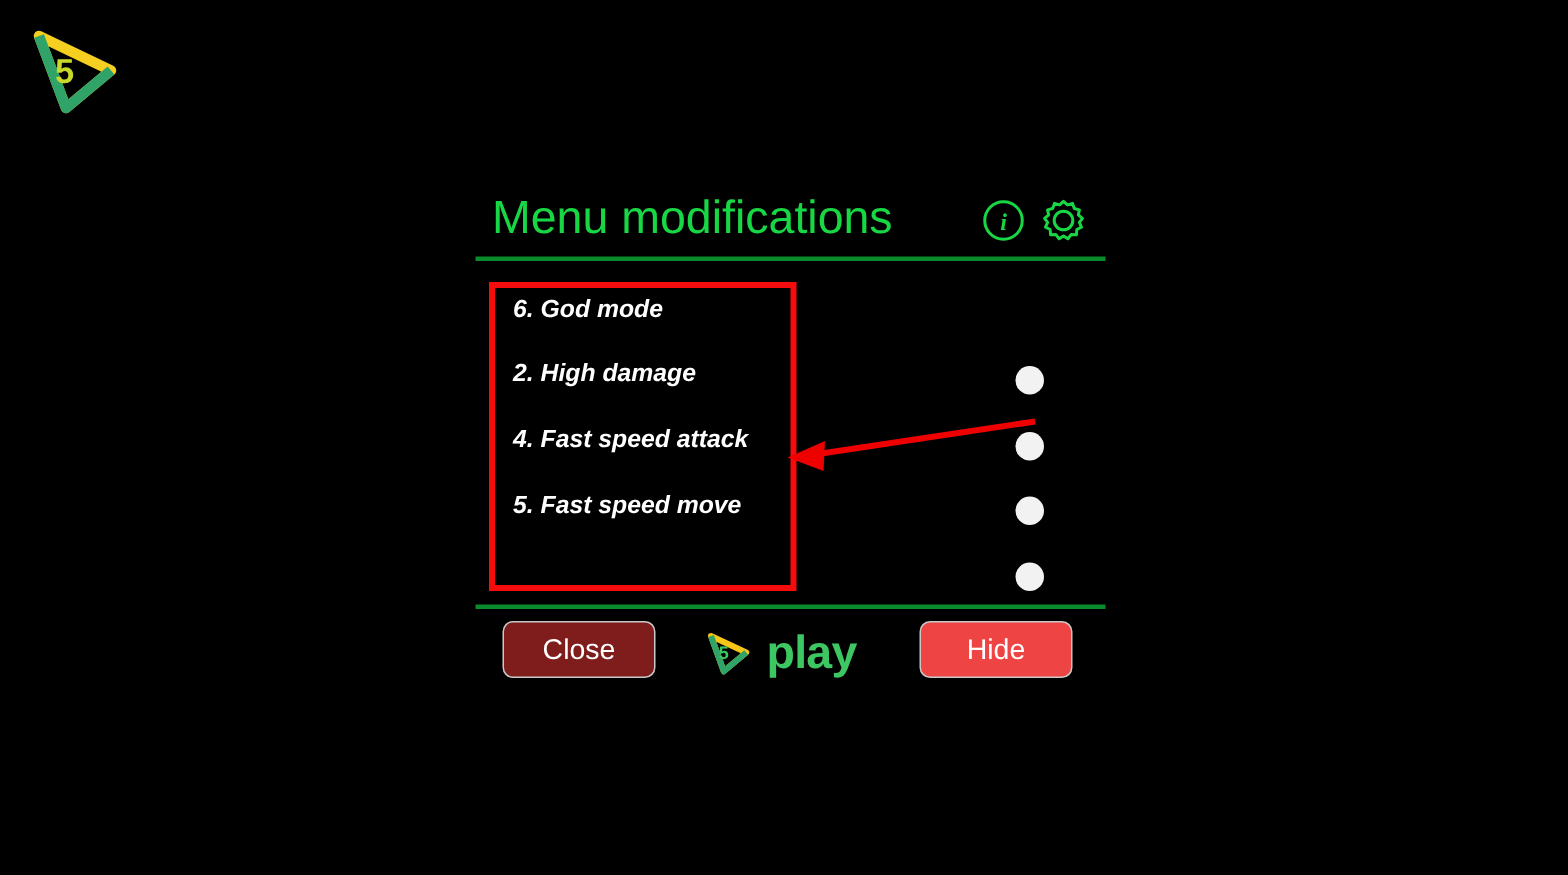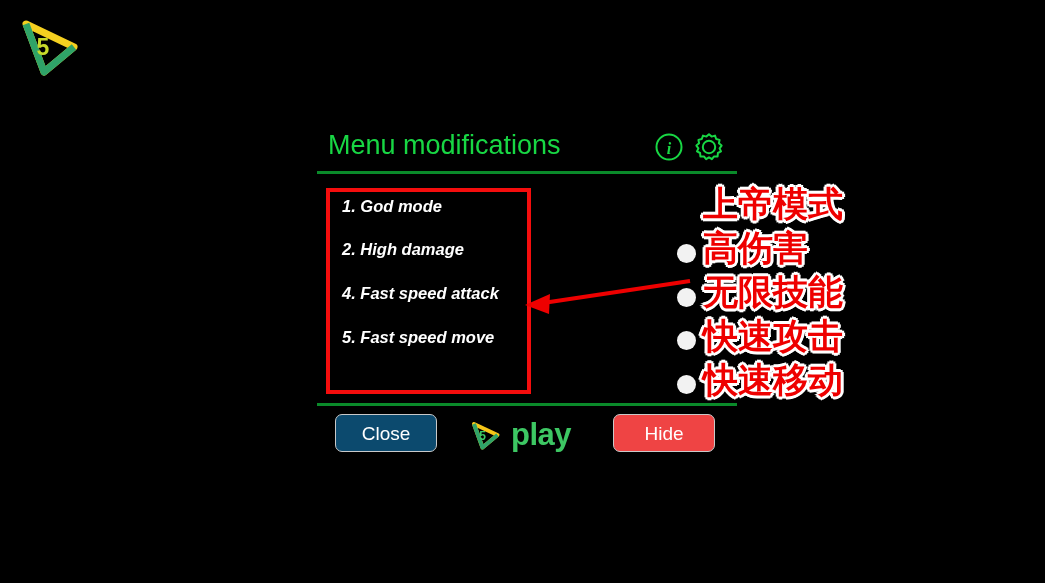--- a/index.html
+++ b/index.html
@@ -35,21 +35,21 @@
   }
 
   #menu-header {
     position: relative;
     height: 46px;
   }
   #menu-title {
     position: absolute;
     left: 11px;
     top: 0px;
-    font-size: 27px;
+    font-size: 31px;
     color: #18d744;
     letter-spacing: 0px;
     white-space: nowrap;
     line-height: 38px;
   }
   .header-icon {
     position: absolute;
     top: 6px;
     width: 30px;
     height: 30px;
@@ -139,21 +139,21 @@
     border: 1px solid #c9c9c9;
     color: #ffffff;
     font-size: 19px;
     line-height: 38px;
     text-align: center;
     box-sizing: border-box;
     cursor: pointer;
   }
   #close-button {
     left: 18px;
-    background: #0c4a6e;
+    background: #7f1d1d;
   }
   #hide-button {
     left: 296px;
     background: #ef4444;
   }
   #play-brand {
     position: absolute;
     left: 152px;
     top: 2px;
     width: 130px;
@@ -241,21 +241,21 @@
         </g>
       </svg>
     </div>
   </div>
 
   <div class="sep-line" id="sep-top"></div>
 
   <div id="menu-body">
 
     <div id="mod-list">
-      <div class="mod-item">1. God mode</div>
+      <div class="mod-item">6. God mode</div>
       <div class="mod-item">2. High damage</div>
       <div class="mod-item">4. Fast speed attack</div>
       <div class="mod-item">5. Fast speed move</div>
     </div>
 
     <div id="toggle-column">
       <div class="toggle-dot"></div>
       <div class="toggle-dot"></div>
       <div class="toggle-dot"></div>
       <div class="toggle-dot"></div>
@@ -282,20 +282,13 @@
   </div>
 
 </div>
 
 <div id="annotation-layer">
   <svg width="1045" height="583" viewBox="0 0 1045 583" style="position:absolute;left:0;top:0;">
     <line x1="690" y1="281" x2="543" y2="303" stroke="#ee0000" stroke-width="4"></line>
     <polygon points="525,305 550,294 549,314" fill="#ee0000"></polygon>
   </svg>
 
-  <div id="annotation-translations">
-    <div class="annotation-line">上帝模式</div>
-    <div class="annotation-line">高伤害</div>
-    <div class="annotation-line">无限技能</div>
-    <div class="annotation-line">快速攻击</div>
-    <div class="annotation-line">快速移动</div>
-  </div>
 </div>
 
 </body></html>

